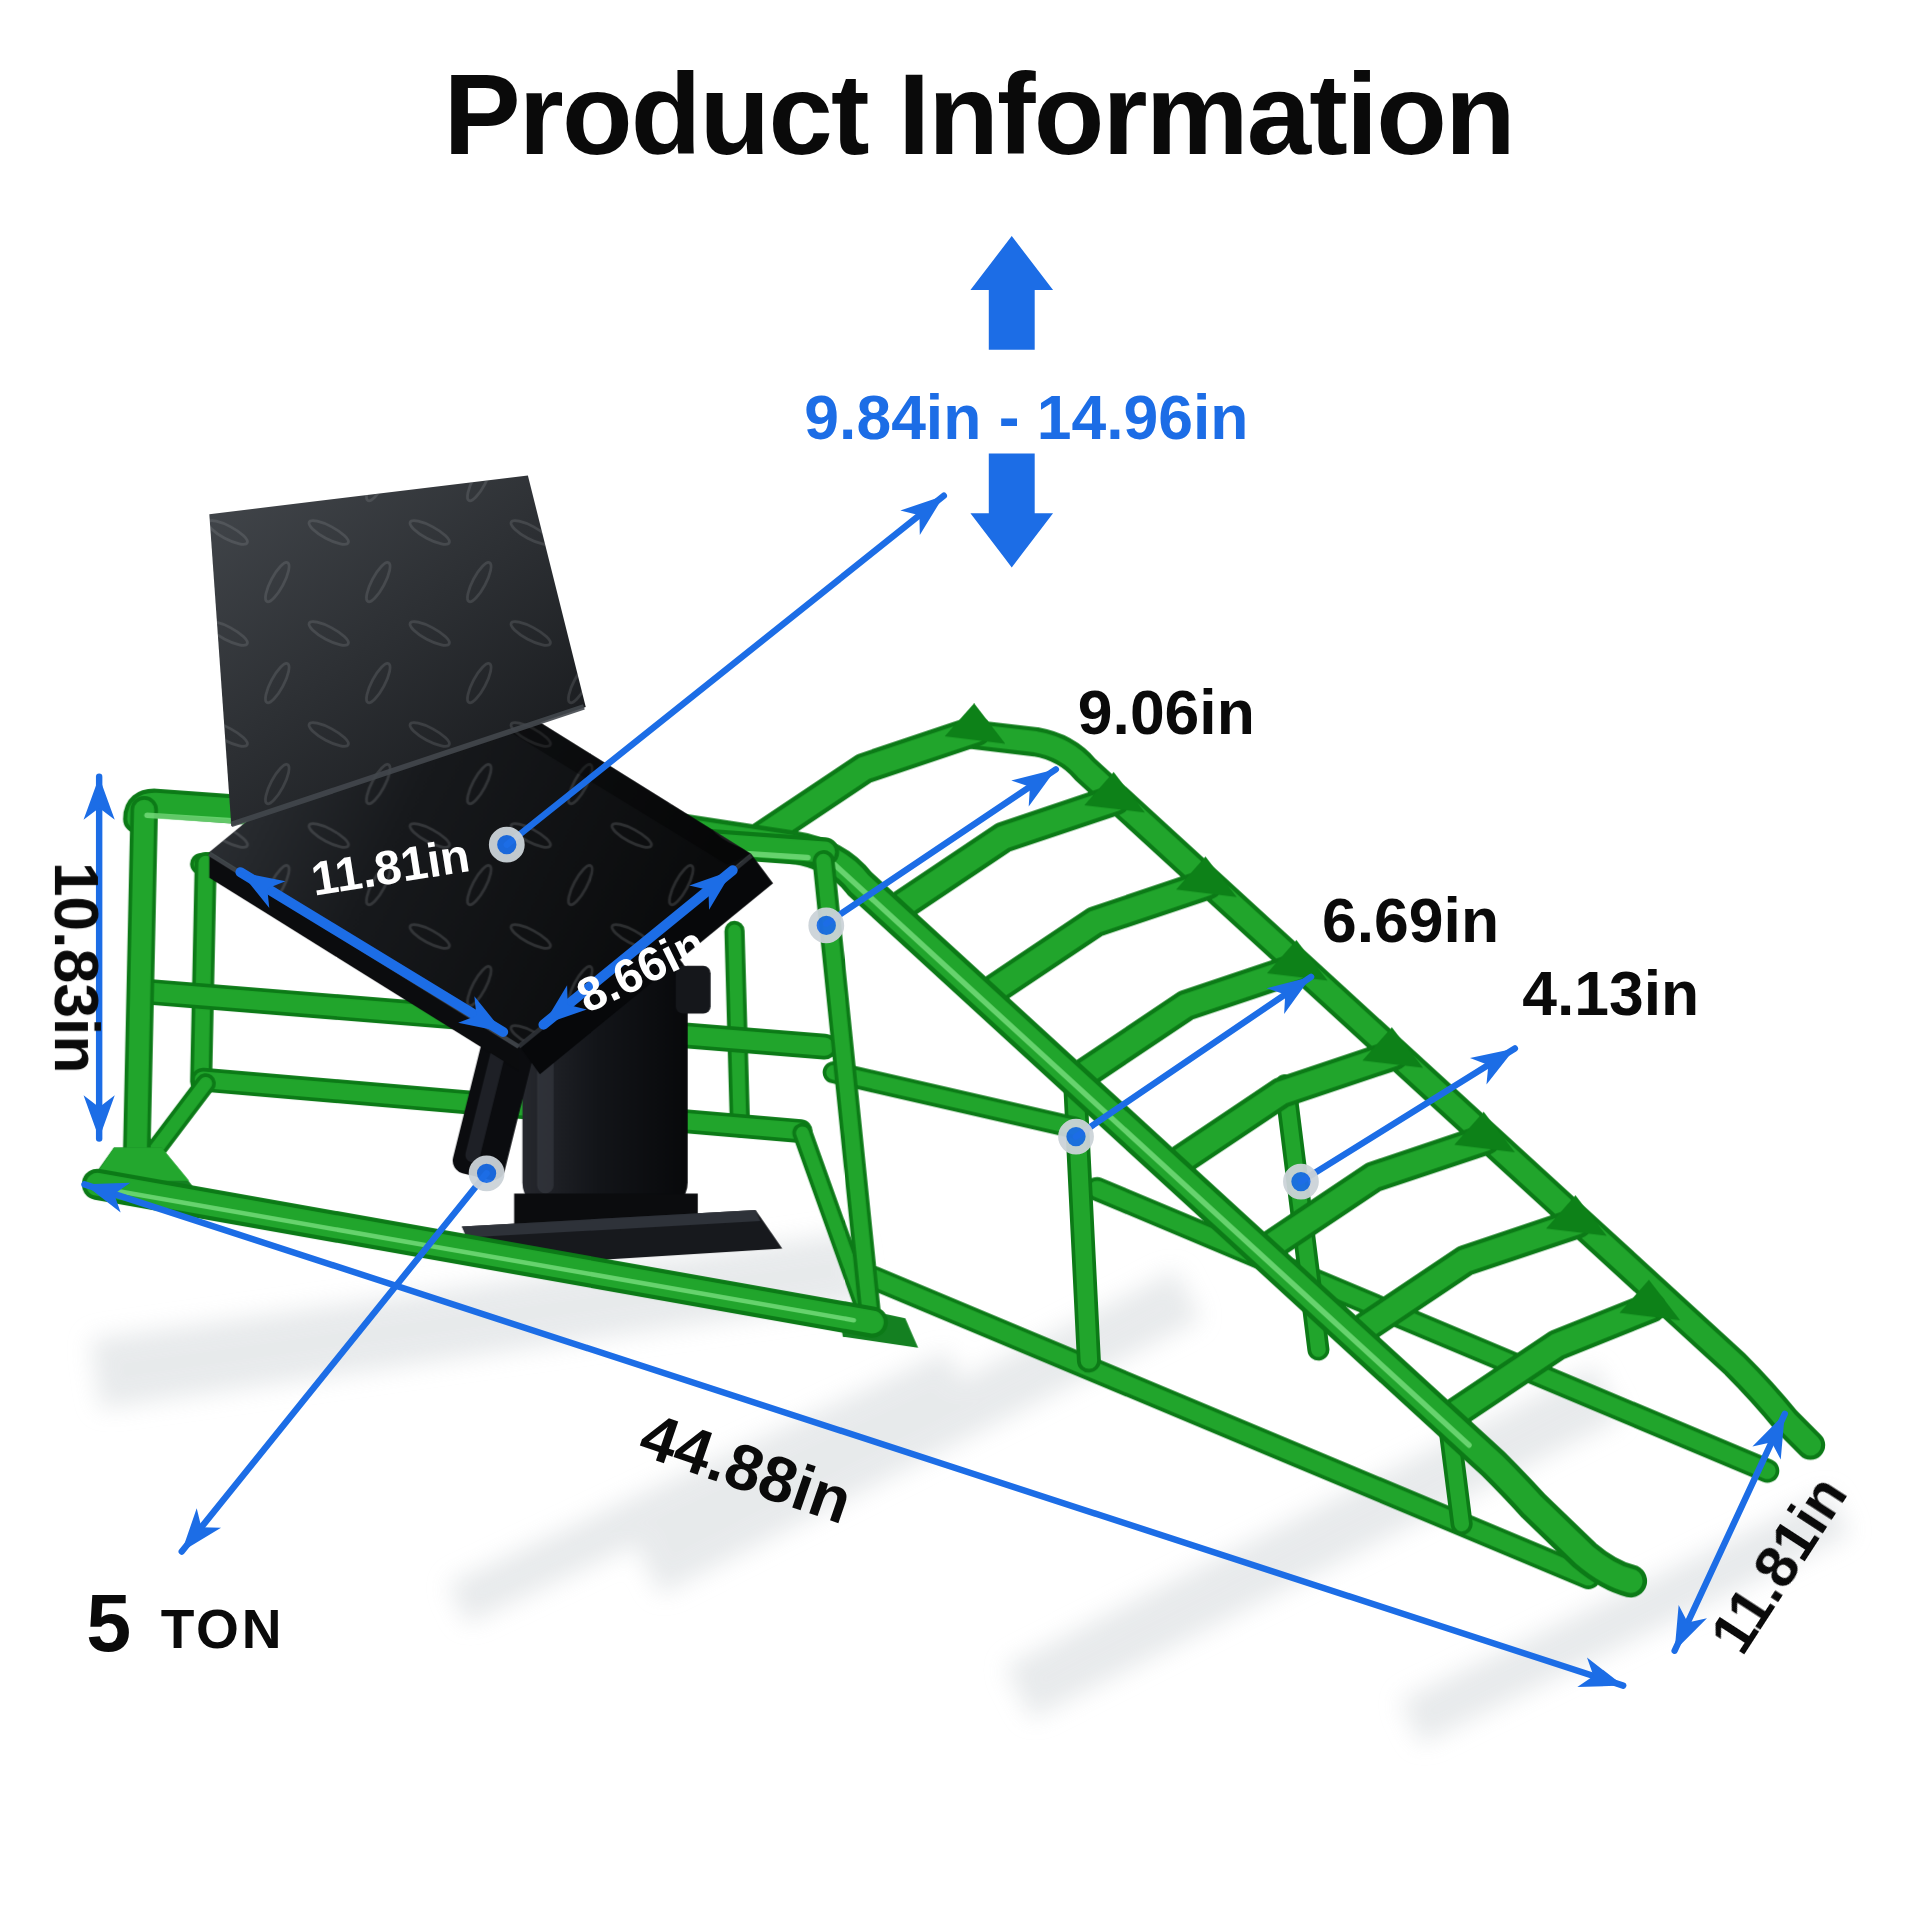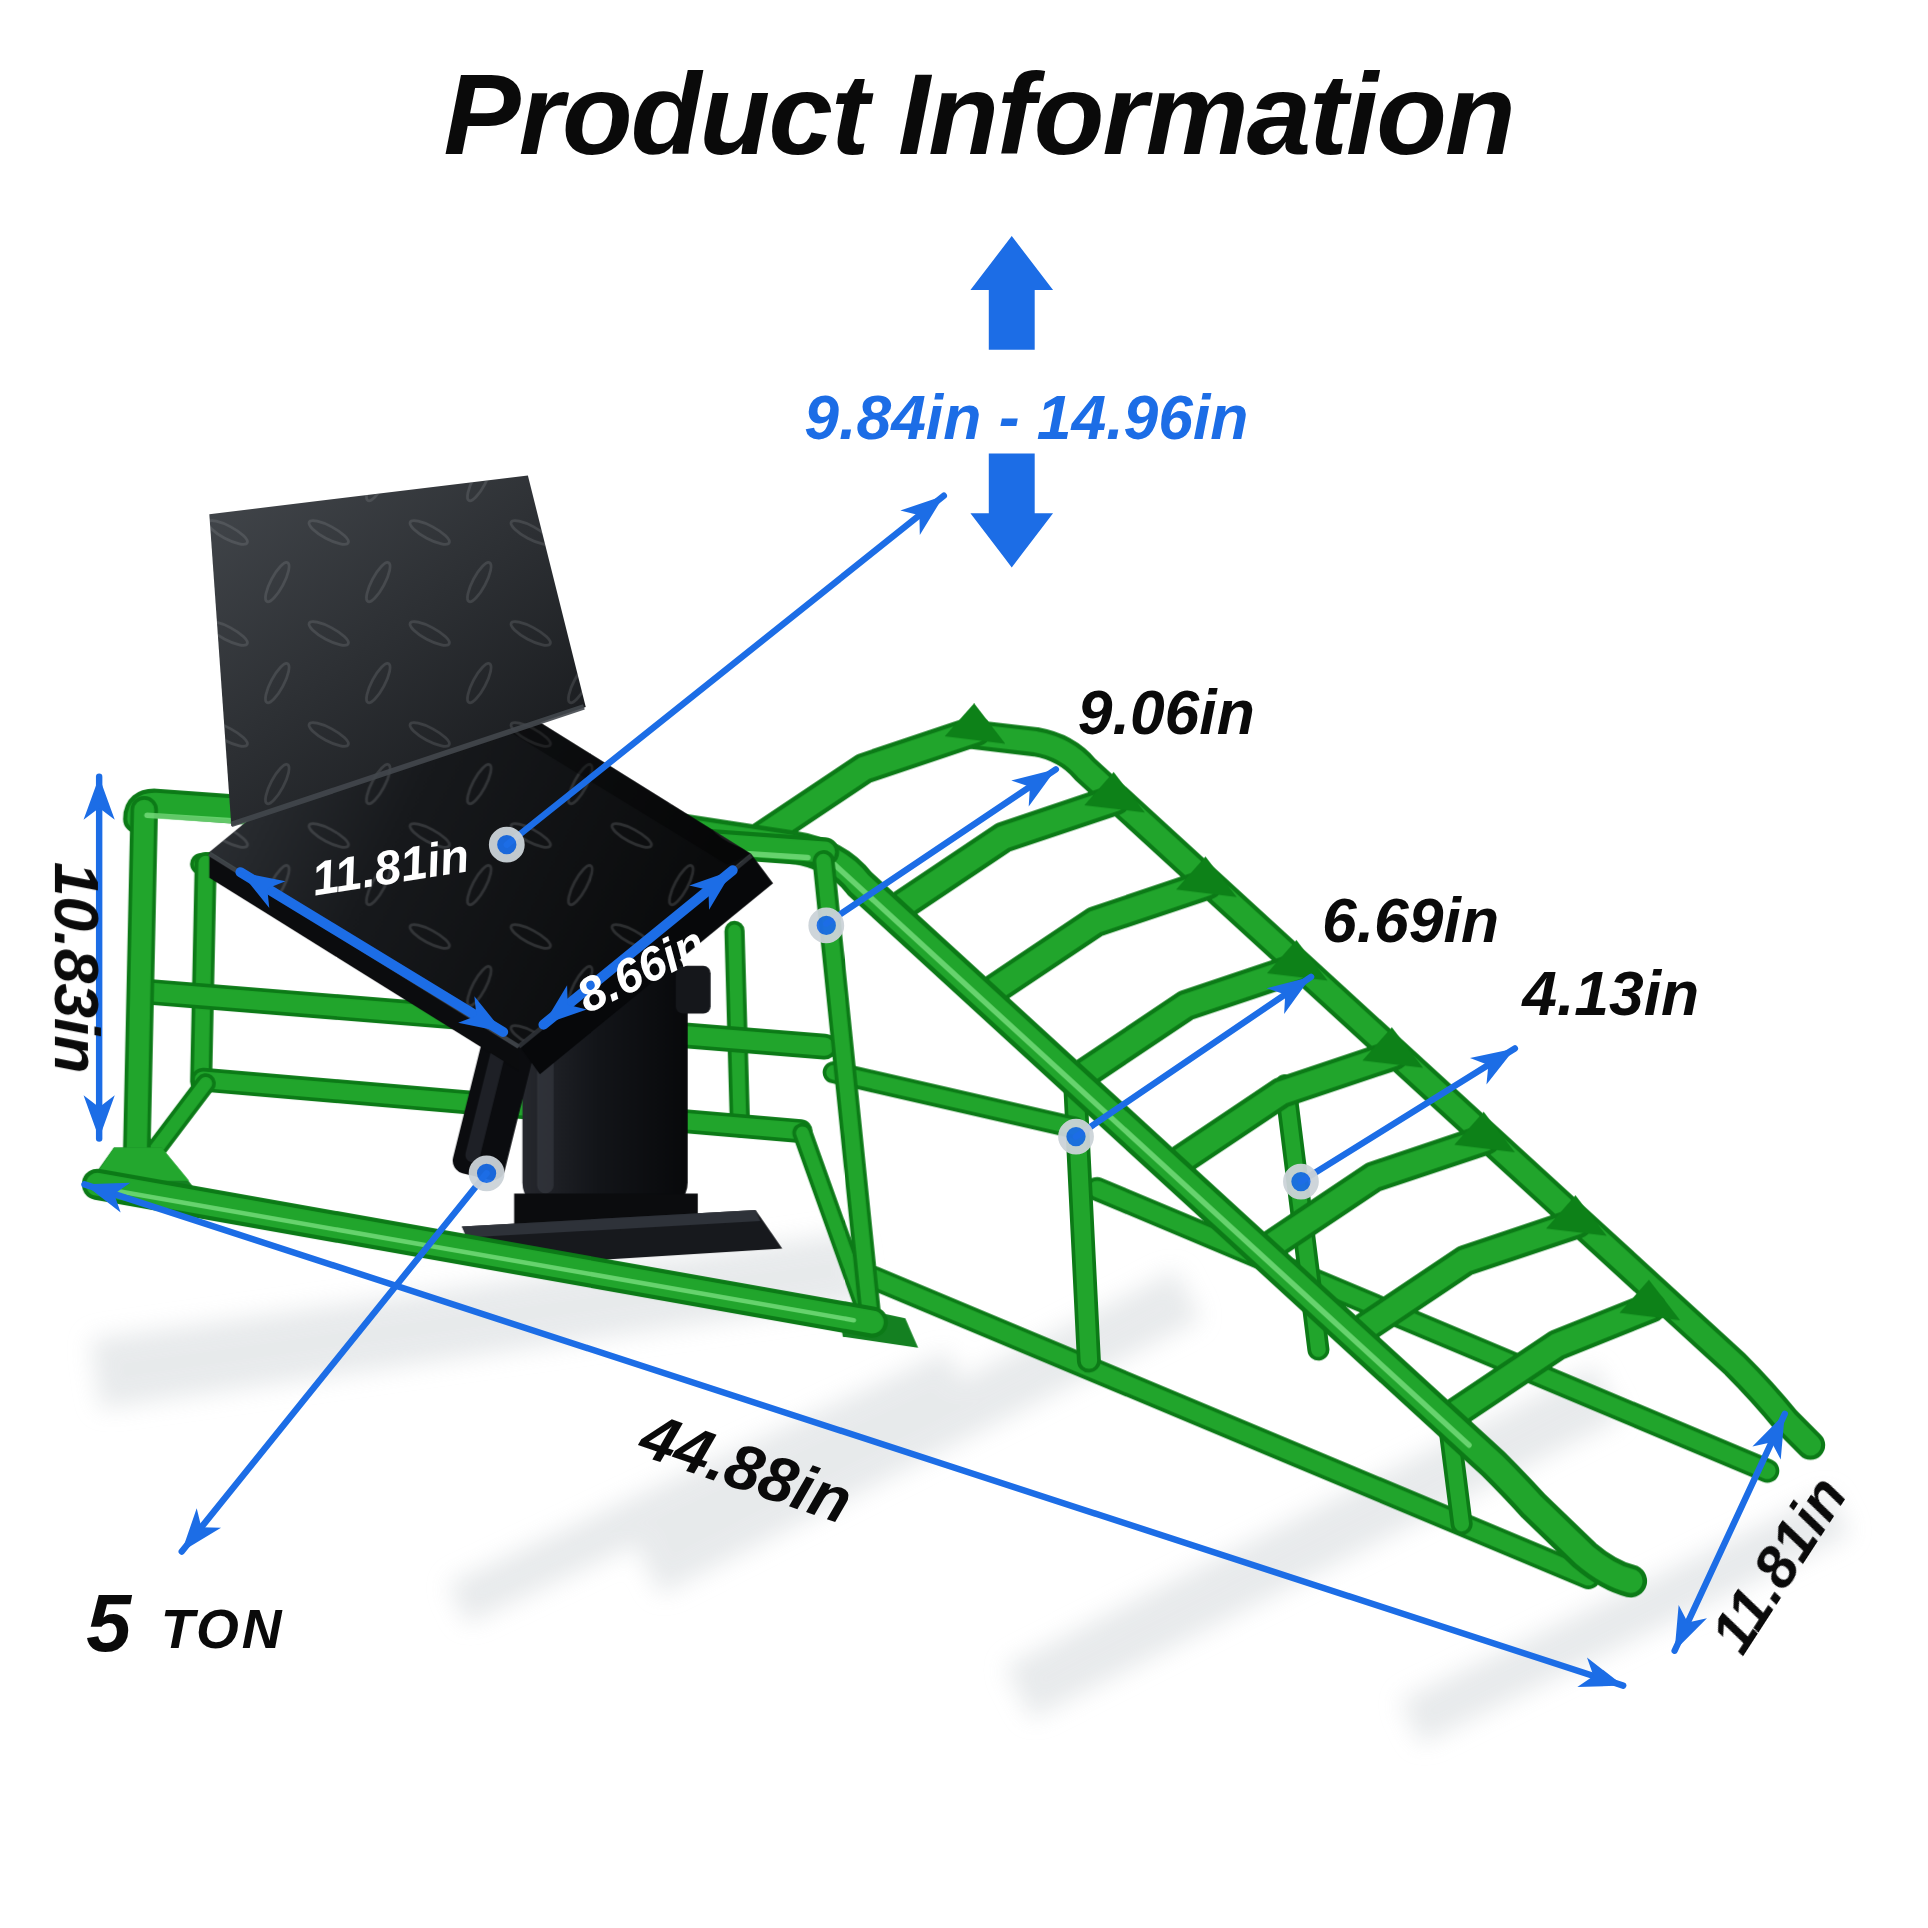--- a/index.html
+++ b/index.html
@@ -1,17 +1,17 @@
 <!DOCTYPE html>
 <html style="font-size:14.7px"><head>
 <meta charset="utf-8">
 <style>
   html,body{margin:0;padding:0;background:#ffffff;}
   .stage{position:relative;width:1928px;height:1928px;background:#fff;overflow:hidden;
-         font-family:"Liberation Sans","DejaVu Sans",sans-serif;font-style:italic;}
+         font-family:"Liberation Sans","DejaVu Sans",sans-serif;}
   svg{display:block}
   text{font-family:"Liberation Sans","DejaVu Sans",sans-serif;font-weight:bold;}
   .lbl-black{fill:#0a0a0a;}
   .lbl-white{fill:#ffffff;}
   .lbl-blue{fill:#1c6de6;}
   .dim{stroke:#1c6de6;fill:none;stroke-linecap:round;}
   .bo{stroke:#0c7a17;fill:none;stroke-linecap:round;stroke-linejoin:round;}
   .bi{stroke:#21a52c;fill:none;stroke-linecap:round;stroke-linejoin:round;}
   .bh{stroke:#7fe384;fill:none;stroke-linecap:round;opacity:.75;}
   .chev{fill:#0d8118;}

